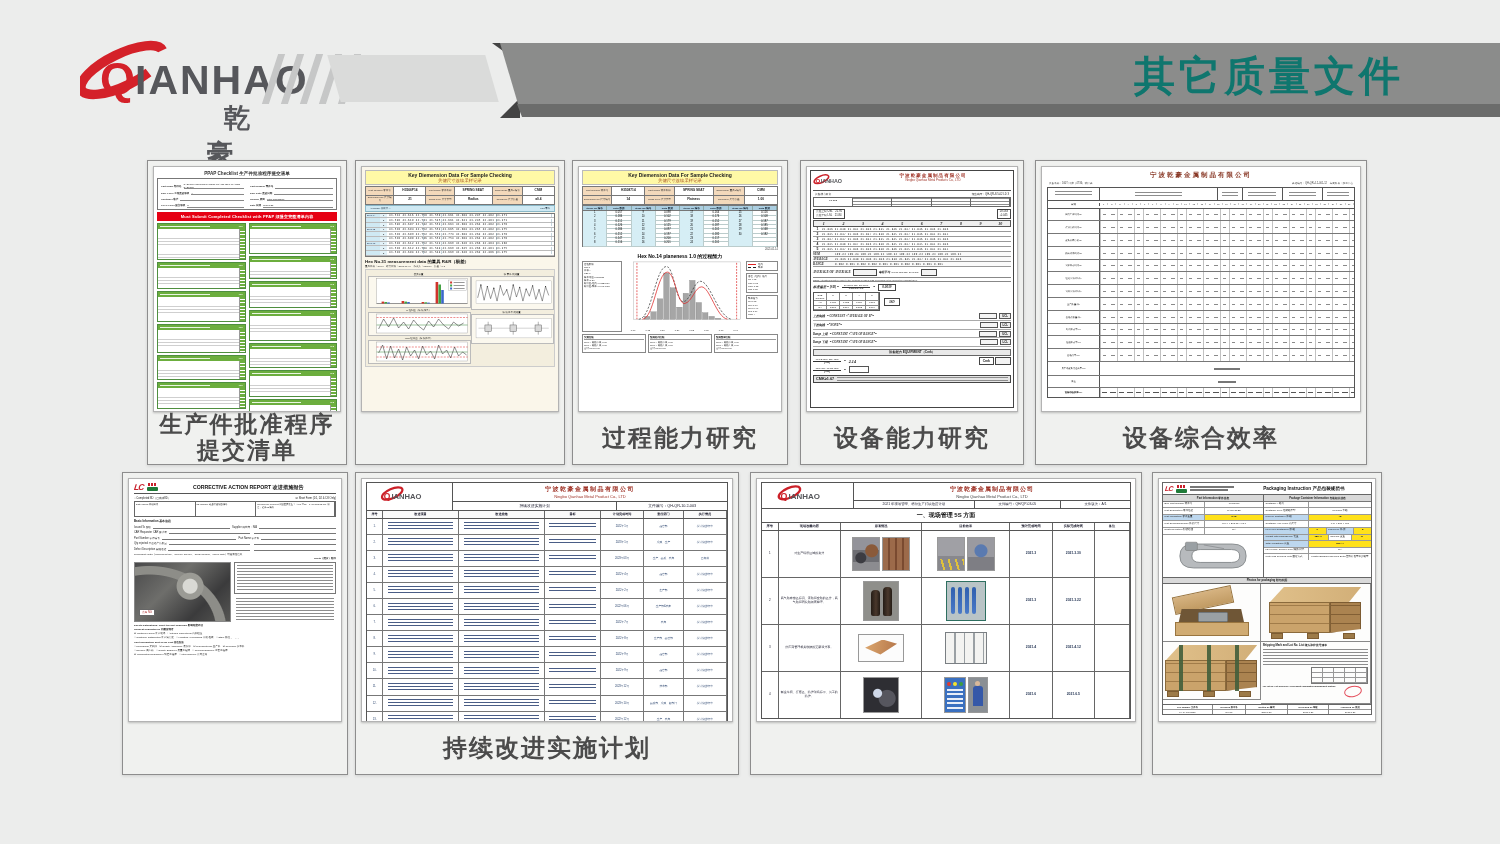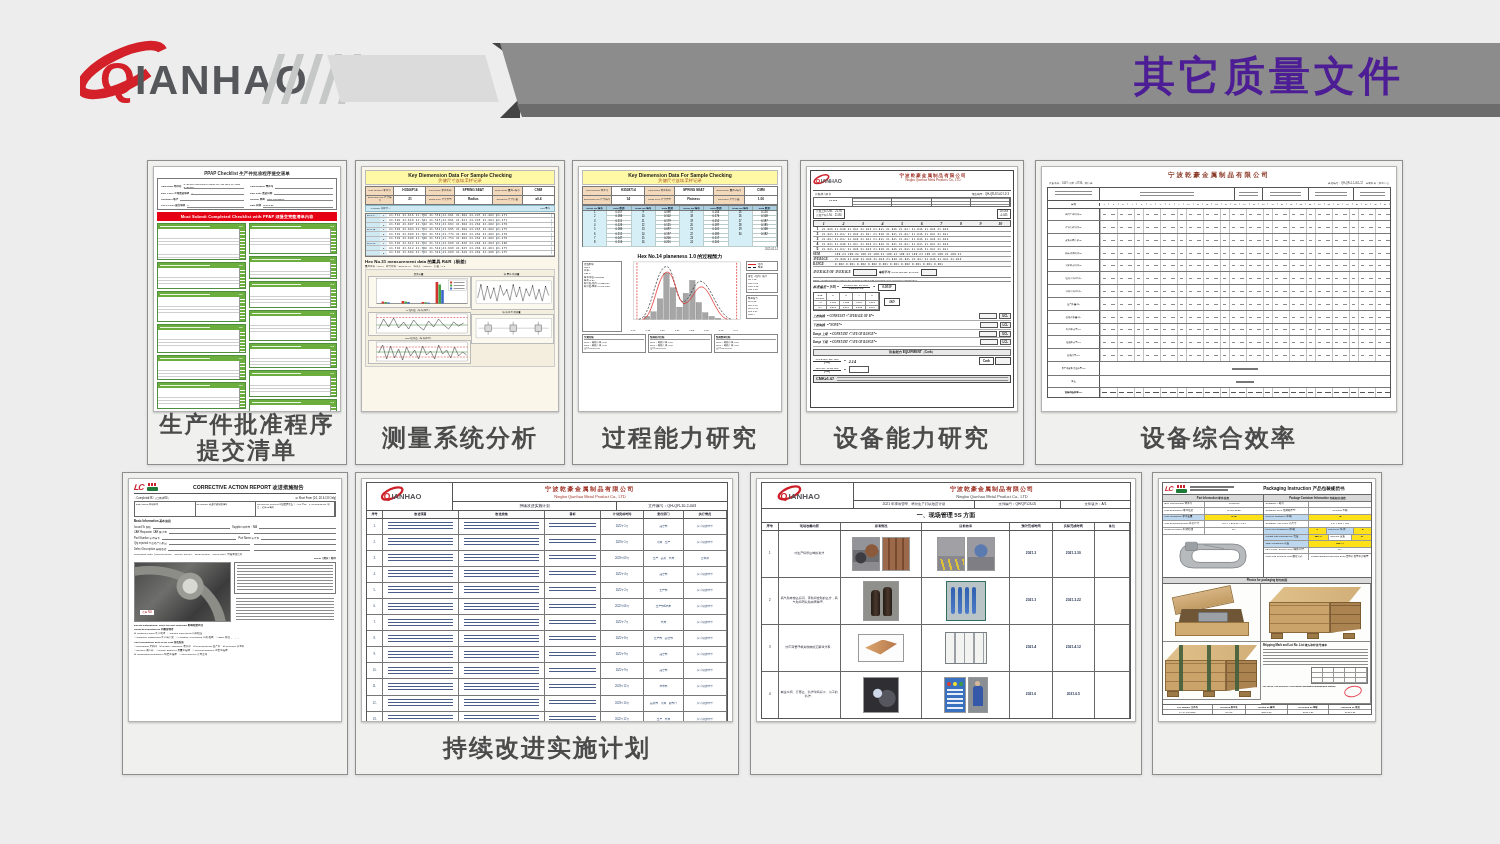--- a/index.html
+++ b/index.html
@@ -8,32 +8,32 @@
   
   .logo{position:absolute;left:80px;top:38px;width:230px;height:105px;}
   .brand-cn{position:absolute;left:92px;top:62px;width:130px;text-align:center;font-size:27px;font-weight:bold;color:#56575b;letter-spacing:34px;text-indent:34px;}
   .stripes{position:absolute;left:270px;top:54px;height:50px;display:flex;}
   .stripes i{display:block;width:7px;height:50px;background:#c6c7c7;margin-right:12px;transform:skewX(-18deg);}
   .band-light{position:absolute;left:334px;top:55px;width:158px;height:47px;background:#dadbda;transform:skewX(16deg);}
   .notch-top{position:absolute;left:492px;top:43px;width:18px;height:13px;background:#434343;clip-path:polygon(0 0,100% 0,100% 100%);}
   .notch-bottom{position:absolute;left:500px;top:98px;width:20px;height:20px;background:#434343;clip-path:polygon(0 100%,100% 0,100% 100%);}
   .banner{position:absolute;left:500px;top:43px;right:0;height:61px;background:#8b8c8b;clip-path:polygon(0 0,100% 0,100% 100%,18px 100%);}
   .banner-strip{position:absolute;left:517px;top:104px;right:0;height:13px;background:#6b6c6b;clip-path:polygon(0 0,100% 0,100% 100%,5px 100%);}
-  .page-title{position:absolute;right:96px;top:49px;font-size:41px;font-weight:bold;color:#4c1d95;letter-spacing:4px;}
+  .page-title{position:absolute;right:96px;top:49px;font-size:41px;font-weight:bold;color:#0f766e;letter-spacing:4px;}
 
   
   .panel{position:absolute;background:#f0f1ef;border:1px solid #8d8d8d;box-shadow:0 1px 3px rgba(0,0,0,.12);}
   .paper{position:absolute;left:5px;right:5px;top:5px;bottom:52px;background:#fff;border:1px solid #b3b3b3;box-shadow:0 1px 2px rgba(0,0,0,.22);overflow:hidden;}
   .caption{position:absolute;left:0;right:0;bottom:0;height:52px;display:flex;flex-direction:column;align-items:center;justify-content:center;font-size:24px;font-weight:600;color:#4b4b4b;letter-spacing:2px;line-height:1.12;}
   .caption .l2{font-size:23px;}
   #panel-ppap{left:147px;top:160px;width:198px;height:303px;}
   #panel-msa{left:355px;top:160px;width:208px;height:303px;}
   #panel-cap{left:572px;top:160px;width:214px;height:303px;}
   #panel-equip{left:800px;top:160px;width:222px;height:303px;}
-  #panel-oee{left:1035px;top:160px;width:330px;height:303px;padding-left:36px;}
+  #panel-oee{left:1035px;top:160px;width:330px;height:303px;}
   #panel-8d{left:122px;top:472px;width:224px;height:301px;}
   #panel-ci{left:355px;top:472px;width:382px;height:301px;}
   #panel-lean{left:750px;top:472px;width:390px;height:301px;}
   #panel-pkg{left:1152px;top:472px;width:228px;height:301px;}
   #panel-ppap .caption{font-size:23px;}
 
   
   .ft{background:repeating-linear-gradient(180deg,#8d8d8d 0 1px,transparent 1px 3px);}
   .ftb{background:repeating-linear-gradient(180deg,#4a5d86 0 1px,transparent 1px 3px);}
   .bar{height:2px;background:#9a9a9a;}
@@ -293,20 +293,21 @@
 <div id="slide">
 
   <div class="logo">
     <svg width="230" height="105" viewBox="0 0 230 105">
       <g transform="rotate(-26 42 32)">
         <ellipse cx="42" cy="32" rx="45" ry="16" fill="none" stroke="#d42129" stroke-width="9.5" stroke-dasharray="215 40" stroke-dashoffset="-28"></ellipse>
       </g>
       <text x="20" y="56" font-family="Liberation Sans,sans-serif" font-size="45" font-weight="bold" fill="#d42129">Q</text>
       <text x="55" y="56" font-family="Liberation Sans,sans-serif" font-size="41" font-weight="bold" fill="#56575b" letter-spacing="2">IANHAO</text>
     </svg>
+    <div class="brand-cn">乾 豪</div>
   </div>
   <div class="stripes">
       <i></i>
       <i></i>
       <i></i>
       <i></i>
       <i></i>
     </div>
   <div class="band-light"></div>
   <div class="notch-top"></div>
@@ -638,23 +639,20 @@
                 <line x1="51" y1="5" x2="51" y2="21"></line>
                   <rect x="47" y="9" width="8" height="8"></rect>
                 <line x1="82" y1="5" x2="82" y2="21"></line>
                   <rect x="78" y="9" width="8" height="8"></rect>
               </g>
             </svg>
           </div>
         </div>
       </div>
     </div>
-    <div class="caption">
-        <span>测量系统分析</span>
-      </div>
   </div>
 
   <div class="panel" id="panel-equip">
     <div class="paper">
       <div class="p4">
           <div class="p4-frame">
         <div class="p4-hdr">
           <svg viewBox="0 0 70 26" width="42" height="16">
             <g transform="rotate(-24 14 10)">
                   <ellipse cx="14" cy="10" rx="13" ry="5.5" fill="none" stroke="#cc2129" stroke-width="2.6"></ellipse>

